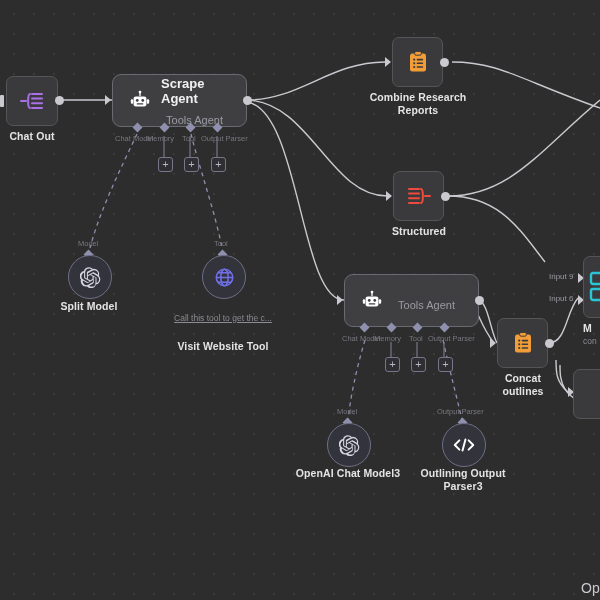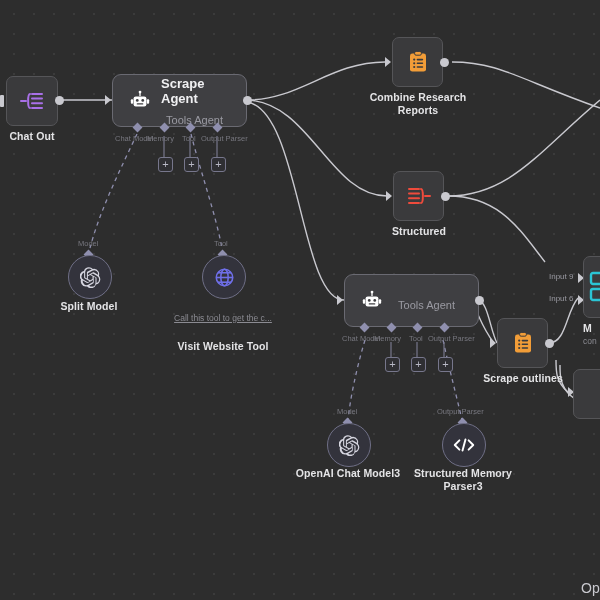--- a/index.html
+++ b/index.html
@@ -281,21 +281,21 @@
         <circle cx="8.2" cy="9.6" r="1.1" fill="#3a3a3c"></circle>
         <circle cx="8.2" cy="13.3" r="1.1" fill="#3a3a3c"></circle>
         <circle cx="8.2" cy="17" r="1.1" fill="#3a3a3c"></circle>
         <rect x="10.6" y="8.8" width="6.6" height="1.6" rx="0.8" fill="#3a3a3c"></rect>
         <rect x="10.6" y="12.5" width="6.6" height="1.6" rx="0.8" fill="#3a3a3c"></rect>
         <rect x="10.6" y="16.2" width="6.6" height="1.6" rx="0.8" fill="#3a3a3c"></rect>
       </svg>
     </div>
     <div class="arrow-in" style="left:490px;top:338px;"></div>
     <div class="dot-out" style="left:545px;top:339px;"></div>
-    <div class="caption" style="left:483px;top:372px;width:80px;">Scrape outlines</div>
+    <div class="caption" style="left:483px;top:372px;width:80px;">Concat outlines</div>
   </div>
 
   <div class="node">
     <div class="plabel" style="left:337px;top:407px;">Model</div>
     <div class="diamond" style="left:344px;top:419px;"></div>
     <div class="circ" style="left:327px;top:423px;width:42px;height:42px;">
       <svg width="21" height="21" viewBox="0 0 24 24">
         <path d="M21.6 10.1a5.9 5.9 0 0 0-.5-4.9 6 6 0 0 0-6.4-2.9A6 6 0 0 0 10.2.3a6 6 0 0 0-5.7 4.2 5.9 5.9 0 0 0-4 2.9 6 6 0 0 0 .7 7 5.9 5.9 0 0 0 .5 4.9 6 6 0 0 0 6.5 2.9 5.9 5.9 0 0 0 4.4 2 6 6 0 0 0 5.7-4.2 5.9 5.9 0 0 0 4-2.9 6 6 0 0 0-.7-7zM13.3 22.4a4.5 4.5 0 0 1-2.9-1l.1-.1 4.8-2.8a.8.8 0 0 0 .4-.7v-6.8l2 1.2v5.7a4.5 4.5 0 0 1-4.4 4.5zM3.7 18.3a4.4 4.4 0 0 1-.5-3l.1.1 4.8 2.8a.8.8 0 0 0 .8 0l5.9-3.4v2.3l-5 2.9a4.5 4.5 0 0 1-6.1-1.7zM2.4 8.3a4.5 4.5 0 0 1 2.3-2v5.8a.8.8 0 0 0 .4.7l5.9 3.4-2 1.2-4.9-2.8a4.5 4.5 0 0 1-1.7-6.1zM18.6 12l-5.9-3.4 2-1.1 4.9 2.8a4.5 4.5 0 0 1-.7 8.1v-5.8a.8.8 0 0 0-.3-.7zM20.6 9l-.1-.1-4.8-2.8a.8.8 0 0 0-.8 0L9 9.5V7.2l5-2.9a4.5 4.5 0 0 1 6.6 4.7zM7.9 13.1l-2-1.2V6.2a4.5 4.5 0 0 1 7.4-3.5l-.1.1L8.3 5.5a.8.8 0 0 0-.4.7zM9 10.7 11.6 9l2.7 1.5v3.1l-2.6 1.5-2.7-1.5z" fill="#d6d6e0"></path>
       </svg>
     </div>
@@ -307,21 +307,21 @@
     <div class="diamond" style="left:459px;top:419px;"></div>
     <div class="circ" style="left:442px;top:423px;width:42px;height:42px;">
       <svg width="24" height="18" viewBox="0 0 26 18">
         <g stroke="#ffffff" stroke-width="2.1" fill="none" stroke-linecap="round" stroke-linejoin="round">
           <polyline points="8,4 3,9 8,14"></polyline>
           <polyline points="18,4 23,9 18,14"></polyline>
           <line x1="14.6" y1="3" x2="11.4" y2="15"></line>
         </g>
       </svg>
     </div>
-    <div class="caption" style="left:412px;top:467px;width:102px;">Structured Memory
+    <div class="caption" style="left:412px;top:467px;width:102px;">Outlining Output
 Parser3</div>
   </div>
 
   <div class="node">
     <div class="portlabel" style="left:549px;top:272px;">Input 9</div>
     <div class="portlabel" style="left:549px;top:294px;">Input 6</div>
     <div class="arrow-in" style="left:578px;top:273px;"></div>
     <div class="arrow-in" style="left:578px;top:295px;"></div>
 
     <div class="box" style="left:583px;top:256px;width:52px;height:62px;">

